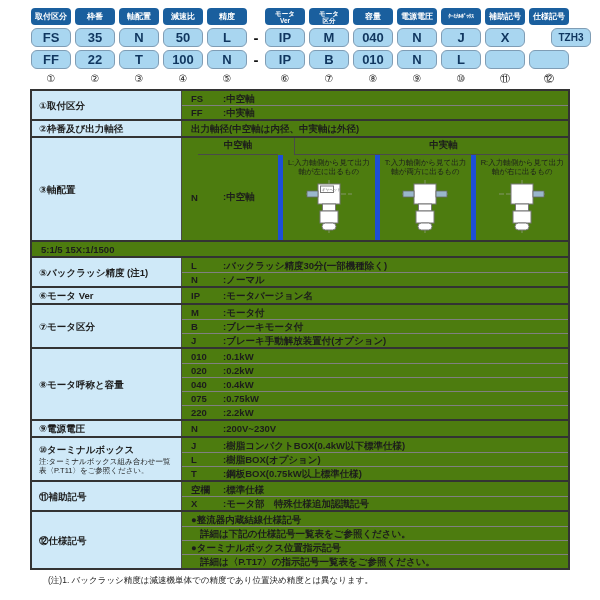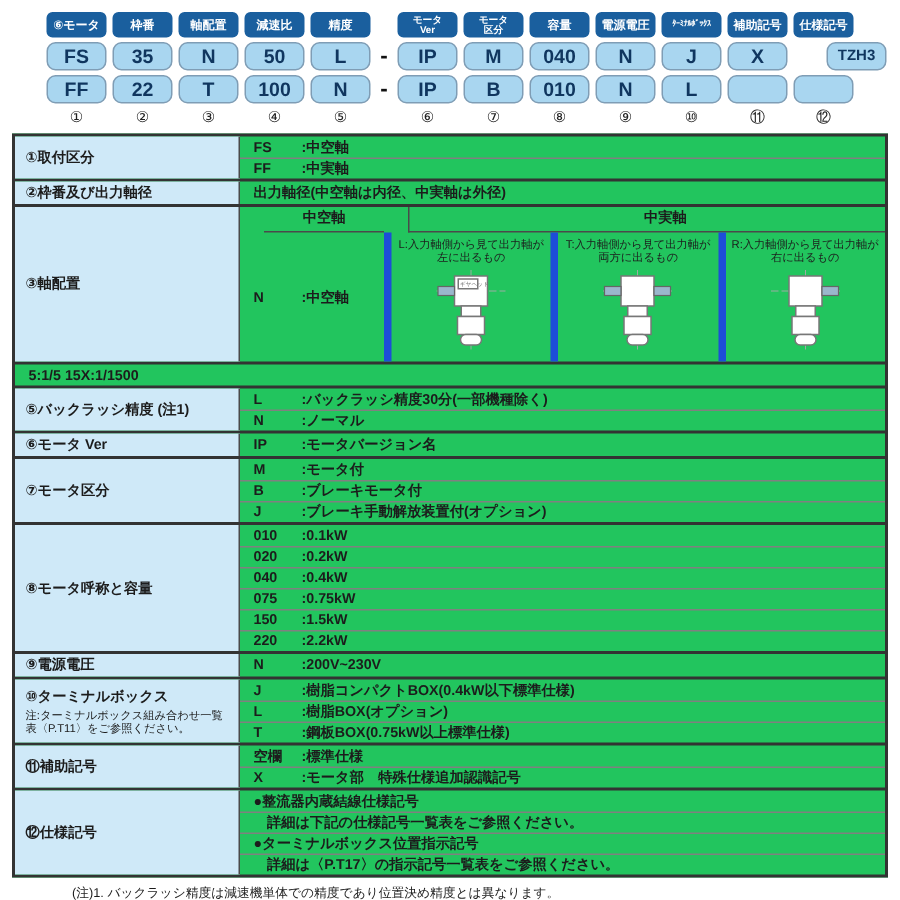--- a/index.html
+++ b/index.html
@@ -38,21 +38,21 @@
   }
   .pill.long-text{font-size:10px;margin-left:44px;}
   .circ{font-size:10px;color:#222;margin-top:1px;line-height:11px;}
   .code-dash-col{display:flex;flex-direction:column;align-items:center;width:10px;gap:3px;}
   .dash-spacer{height:17px;width:100%;}
   .dash{
     height:19px;display:flex;align-items:center;justify-content:center;
     font-weight:bold;font-size:15px;color:#111;
   }
   
-  .main-table{width:584px;margin:0 auto;border:2px solid var(--border-strong);background:#22c55e;}
+  .main-table{width:540px;margin:0 auto;border:2px solid var(--border-strong);background:#4d7c0f;}
   .t-row{display:flex;border-top:2px solid var(--border-strong);}
   .t-row:first-child{border-top:none;}
   .t-label{
     width:150px;min-width:150px;background:var(--labelbg);
     border-right:1px solid #4a4a4a;
     padding:2px 4px 2px 7px;
     display:flex;flex-direction:column;justify-content:center;
   }
   .t-label-text{font-size:9.5px;font-weight:bold;line-height:11px;}
   .t-label-note{font-size:7.5px;line-height:9px;margin-top:2px;font-weight:normal;}
@@ -96,21 +96,21 @@
   
   .footnote{font-size:8.5px;margin:5px 0 0 48px;font-weight:normal;}
 </style>
 </head>
 <body>
 
 <div class="page">
   <div class="code-section" id="code-section">
       <div class="code-col">
         <div class="badge">
-          <div class="badge-line">⑥モータ</div>
+          <div class="badge-line">取付区分</div>
         </div>
         <div class="pill">FS</div>
         <div class="pill">FF</div>
         <div class="circ">①</div>
       </div>
       <div class="code-col">
         <div class="badge">
           <div class="badge-line">枠番</div>
         </div>
         <div class="pill">35</div>
@@ -351,24 +351,20 @@
           </div>
           <div class="t-line">
             <span class="t-code">040</span>
             <span class="t-desc">:0.4kW</span>
           </div>
           <div class="t-line">
             <span class="t-code">075</span>
             <span class="t-desc">:0.75kW</span>
           </div>
           <div class="t-line">
-            <span class="t-code">150</span>
-            <span class="t-desc">:1.5kW</span>
-          </div>
-          <div class="t-line">
             <span class="t-code">220</span>
             <span class="t-desc">:2.2kW</span>
           </div>
         </div>
       </div>
       <div class="t-row">
         <div class="t-label">
           <div class="t-label-text">⑨電源電圧</div>
         </div>
         <div class="t-content">

